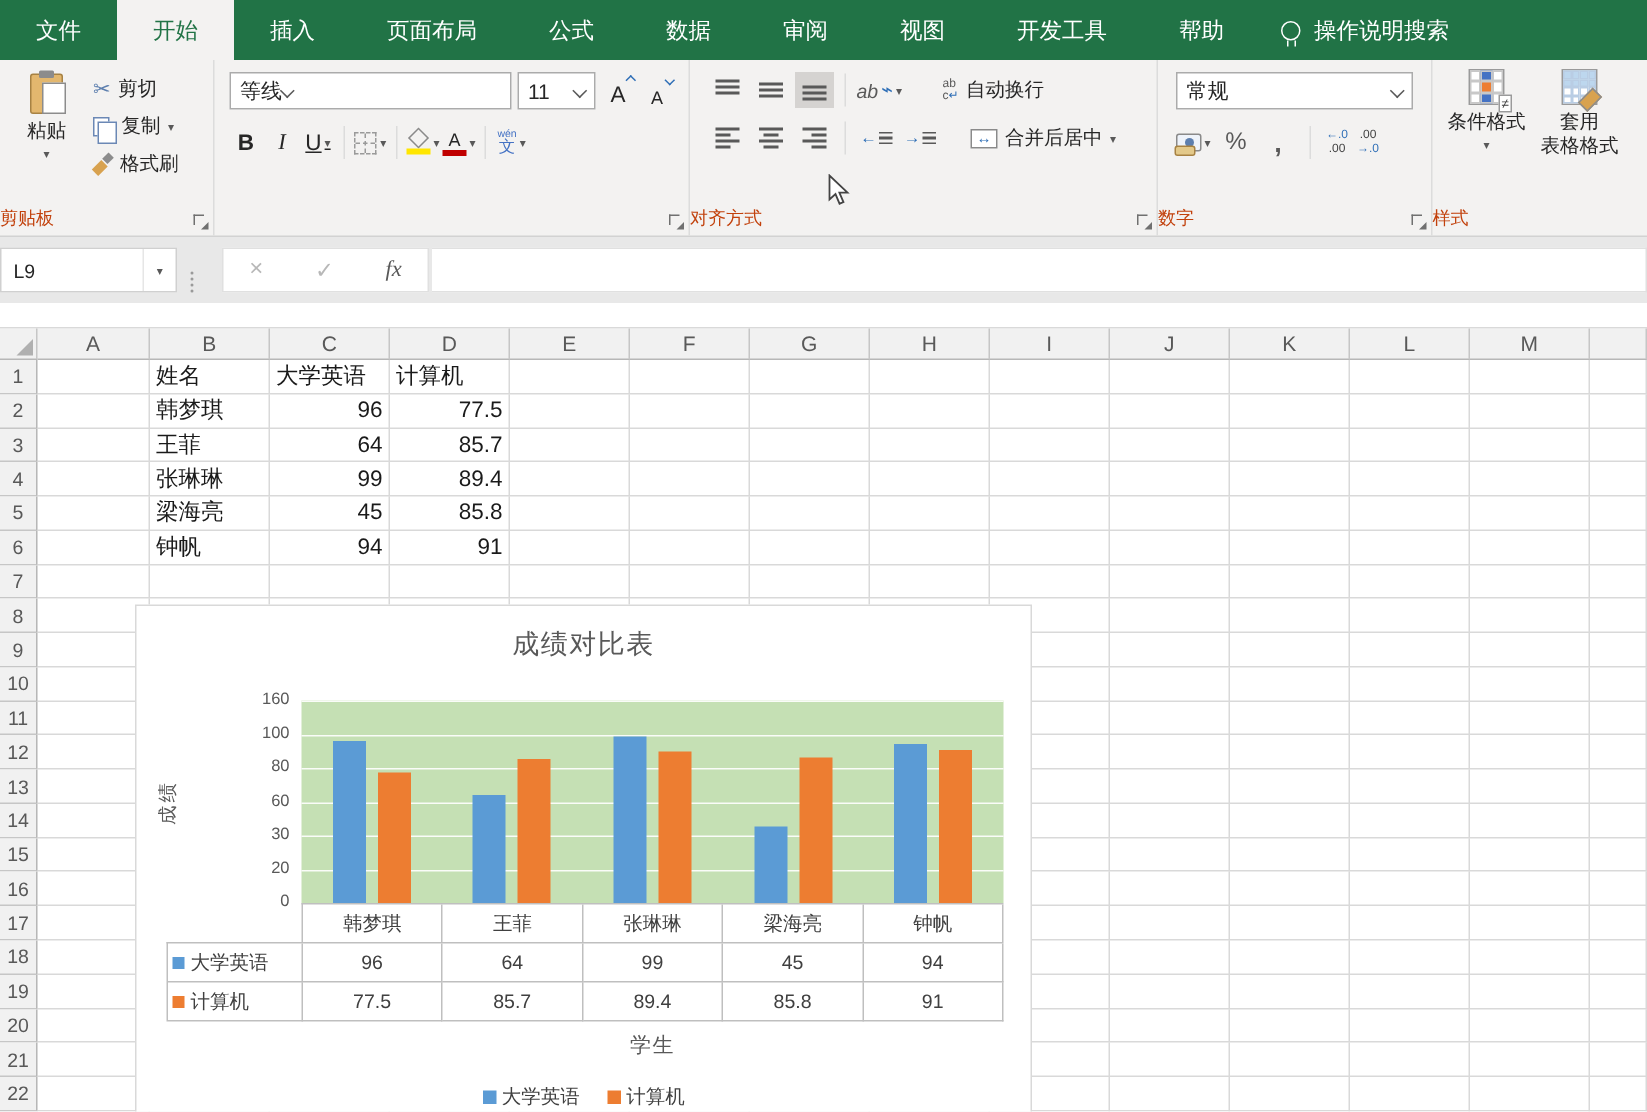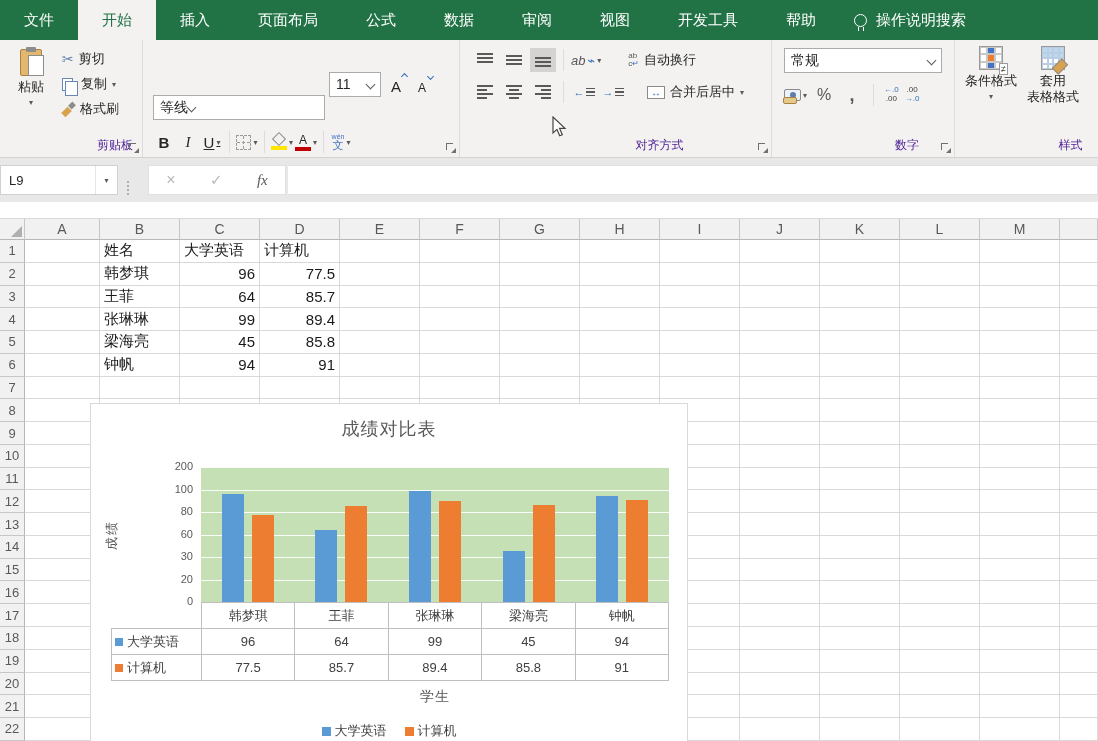--- a/index.html
+++ b/index.html
@@ -11,21 +11,21 @@
   .tabs { display:flex; align-items:stretch; }
   .tab { padding:0 24px; display:flex; align-items:center; cursor:default; white-space:nowrap; }
   .tab.active { background:#f3f2f1; color:#217346; }
   .tellme { display:flex; align-items:center; gap:9px; margin-left:14px; }
   .bulb { width:13px; height:13px; border:1.5px solid #fff; border-radius:50%; position:relative; }
   .bulb::after { content:""; position:absolute; left:3px; top:12px; width:4px; height:4px; border-left:1.5px solid #fff; border-right:1.5px solid #fff; }
 
   
   .ribbon { height:118px; background:#f3f2f1; display:flex; border-bottom:1px solid #d2d2d2; position:relative; font-size:13px; }
   .group { position:relative; border-right:1px solid #dcdcdc; height:100%; }
-  .group-label { position:absolute; bottom:3px; left:0; width:100%; text-align:center; font-size:12px; color:#4c1d95;margin-left:44px; }
+  .group-label { position:absolute; bottom:3px; left:0; width:100%; text-align:left; font-size:12px; color:#c2410c; }
   .launcher { position:absolute; right:3px; bottom:4px; width:11px; height:11px; }
   .launcher::before { content:""; position:absolute; left:1px; top:1px; width:6px; height:6px; border-left:1px solid #707070; border-top:1px solid #707070; }
   .launcher::after { content:""; position:absolute; right:0px; bottom:0px; width:0; height:0; border-left:5px solid transparent; border-bottom:5px solid #707070; }
   .chev { width:7px; height:7px; border-right:1.4px solid #595959; border-bottom:1.4px solid #595959; transform:rotate(45deg); display:inline-block; }
   .dd { font-size:8px; color:#595959; }
 
   
   .g-clip { width:143px; display:flex; padding:6px 2px 0 6px; }
   .paste-btn { width:50px; display:flex; flex-direction:column; align-items:center; gap:2px; padding-top:3px; }
   .clipboard-ic { width:22px; height:27px; background:#e3b76e; border:1px solid #a78243; border-radius:2px; position:relative; }
@@ -37,21 +37,21 @@
   .copy-ic { width:11px; height:13px; border:1px solid #6b88b5; background:#fff; position:relative; margin-right:3px; }
   .copy-ic::before { content:""; position:absolute; left:2px; top:2px; width:11px; height:13px; border:1px solid #6b88b5; background:#fff; }
   .brush-ic { width:13px; height:13px; position:relative; }
   .brush-ic::before { content:""; position:absolute; left:0; top:6px; width:9px; height:6px; background:#d8a24f; transform:rotate(-45deg); }
   .brush-ic::after { content:""; position:absolute; right:0; top:0; width:6px; height:5px; background:#8c8c8c; transform:rotate(-45deg); }
 
   
   .g-font { width:317px; padding:8px 6px 0 10px; }
   .selbox { background:#fff; border:1px solid #ababab; height:25px; display:flex; align-items:center; padding:0 6px; font-size:14px; color:#262626; }
   .fontrow1 { display:flex; gap:4px; align-items:center; }
-  .fname { width:172px; justify-content:flex-start;margin-top:47px; }
+  .fname { width:188px; justify-content:flex-start; }
   .fsize { width:52px; justify-content:space-between; }
   .fgrow { width:22px; height:22px; display:flex; align-items:flex-end; justify-content:center; font-size:15px; color:#262626; position:relative; }
   .caret-u,.caret-d { position:absolute; right:0px; top:1px; width:5px; height:5px; border-right:1.2px solid #2f6fb7; border-bottom:1.2px solid #2f6fb7; }
   .caret-u { transform:rotate(-135deg); }
   .caret-d { transform:rotate(45deg); }
   .fontrow2 { display:flex; align-items:center; gap:2px; margin-top:10px; }
   .fbtn { min-width:22px; height:24px; display:flex; align-items:center; justify-content:center; gap:2px; color:#262626; }
   .b-b { font-weight:bold; font-size:15px; }
   .b-i { font-style:italic; font-family:"Liberation Serif",serif; font-size:15px; }
   .b-u { text-decoration:underline; font-size:15px; }
@@ -851,21 +851,21 @@
     <div class="c-tick" style="left: 70px; top: 168.5px;">20</div>
     <div class="c-grid" style="top: 153px; left: 110px; width: 468px;"></div>
     <div class="c-tick" style="left: 70px; top: 146px;">30</div>
     <div class="c-grid" style="top: 130.5px; left: 110px; width: 468px;"></div>
     <div class="c-tick" style="left: 70px; top: 123.5px;">60</div>
     <div class="c-grid" style="top: 108px; left: 110px; width: 468px;"></div>
     <div class="c-tick" style="left: 70px; top: 101px;">80</div>
     <div class="c-grid" style="top: 85.5px; left: 110px; width: 468px;"></div>
     <div class="c-tick" style="left: 70px; top: 78.5px;">100</div>
     <div class="c-grid" style="top: 63px; left: 110px; width: 468px;"></div>
-    <div class="c-tick" style="left: 70px; top: 56px;">200</div>
+    <div class="c-tick" style="left: 70px; top: 56px;">160</div>
     <div class="c-bar" style="left: 130.8px; width: 22px; top: 90px; height: 108px; background: rgb(91, 155, 213);"></div>
     <div class="c-bar" style="left: 160.8px; width: 22px; top: 110.812px; height: 87.1875px; background: rgb(237, 125, 49);"></div>
     <div class="c-bar" style="left: 224.4px; width: 22px; top: 126px; height: 72px; background: rgb(91, 155, 213);"></div>
     <div class="c-bar" style="left: 254.4px; width: 22px; top: 101.587px; height: 96.4125px; background: rgb(237, 125, 49);"></div>
     <div class="c-bar" style="left: 318px; width: 22px; top: 86.625px; height: 111.375px; background: rgb(91, 155, 213);"></div>
     <div class="c-bar" style="left: 348px; width: 22px; top: 97.425px; height: 100.575px; background: rgb(237, 125, 49);"></div>
     <div class="c-bar" style="left: 411.6px; width: 22px; top: 147.375px; height: 50.625px; background: rgb(91, 155, 213);"></div>
     <div class="c-bar" style="left: 441.6px; width: 22px; top: 101.475px; height: 96.525px; background: rgb(237, 125, 49);"></div>
     <div class="c-bar" style="left: 505.2px; width: 22px; top: 92.25px; height: 105.75px; background: rgb(91, 155, 213);"></div>
     <div class="c-bar" style="left: 535.2px; width: 22px; top: 95.625px; height: 102.375px; background: rgb(237, 125, 49);"></div>

